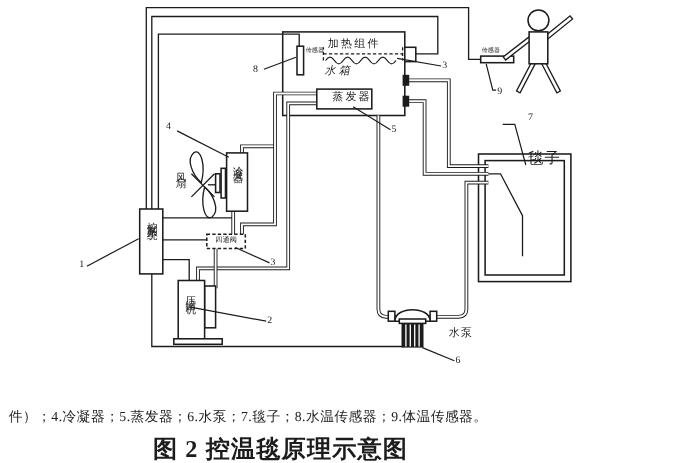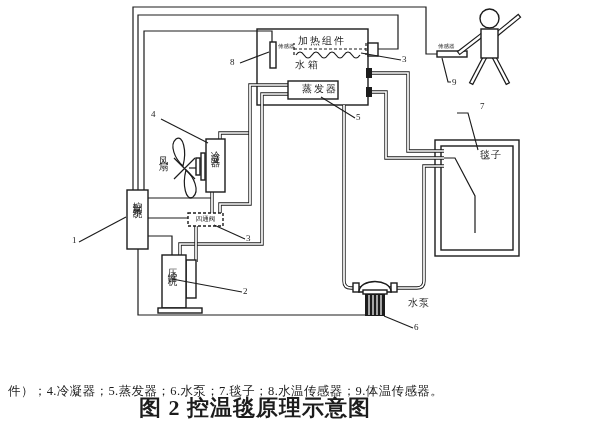--- a/index.html
+++ b/index.html
@@ -134,39 +134,39 @@
       <path class="ptr" d="M161,119 L208,143"></path>
       <path class="ptr" d="M321,97 L355,118"></path>
       <path class="ptr" d="M384,316 L413,328"></path>
       <path class="ptr" d="M457,113 H468 L478,150"></path>
       <path class="ptr" d="M240,63 L269,52"></path>
       <path class="ptr" d="M442,58 L448,82 H451"></path>
     </g>
   </svg>
 
   <div class="lbl" style="left:298px;top:36px;font-size:10px;letter-spacing:2px;">加热组件</div>
-  <div class="lbl" style="left:295px;top:60px;font-size:10px;letter-spacing:3px;">水箱</div>
+  <div class="lbl" style="left:295px;top:60px;font-size:10px;letter-spacing:3px;font-style:italic;">水箱</div>
   <div class="lbl" style="left:288px;top:84px;width:50px;text-align:right;font-size:10px;letter-spacing:2px;">蒸发器</div>
   <div class="lbl" style="left:278px;top:44px;font-size:5.5px;">传感器</div>
   <div class="lbl" style="left:438px;top:44px;font-size:5.5px;">传感器</div>
   <div class="lbl vtext" style="left:158px;top:149px;font-size:9.5px;letter-spacing:4px;">风扇</div>
   <div class="lbl vtext" style="left:210px;top:143px;font-size:9.5px;letter-spacing:3.5px;">冷凝器</div>
   <div class="lbl vtext" style="left:132px;top:194px;font-size:9.5px;letter-spacing:2.5px;">控制系统</div>
   <div class="lbl vtext" style="left:167px;top:261px;font-size:9.5px;letter-spacing:4px;">压缩机</div>
   <div class="lbl" style="left:188px;top:216px;width:35px;text-align:center;font-size:6.5px;">四通阀</div>
   <div class="lbl" style="left:408px;top:298px;font-size:10px;letter-spacing:1px;">水泵</div>
-  <div class="lbl" style="left:480px;top:150px;font-size:10px;letter-spacing:1px;">毯子</div>
+  <div class="lbl" style="left:480px;top:138px;font-size:14px;letter-spacing:1px;">毯子</div>
 
   <div class="lbl num" style="left:72px;top:236px;">1</div>
   <div class="lbl num" style="left:243px;top:287px;">2</div>
   <div class="lbl num" style="left:246px;top:234px;">3</div>
   <div class="lbl num" style="left:402px;top:55px;">3</div>
   <div class="lbl num" style="left:151px;top:110px;">4</div>
   <div class="lbl num" style="left:356px;top:113px;">5</div>
   <div class="lbl num" style="left:414px;top:323px;">6</div>
   <div class="lbl num" style="left:480px;top:102px;">7</div>
   <div class="lbl num" style="left:230px;top:58px;">8</div>
   <div class="lbl num" style="left:452px;top:78px;">9</div>
 
-  <div class="caption-line" style="left:8px;top:371px;margin-top:12px;">件）；4.冷凝器；5.蒸发器；6.水泵；7.毯子；8.水温传感器；9.体温传感器。</div>
+  <div class="caption-line" style="left:8px;top:371px;">件）；4.冷凝器；5.蒸发器；6.水泵；7.毯子；8.水温传感器；9.体温传感器。</div>
   <div class="fig-title" style="left:0px;top:393px;">图 2 控温毯原理示意图</div>
 
 </div>
 
 </body></html>

